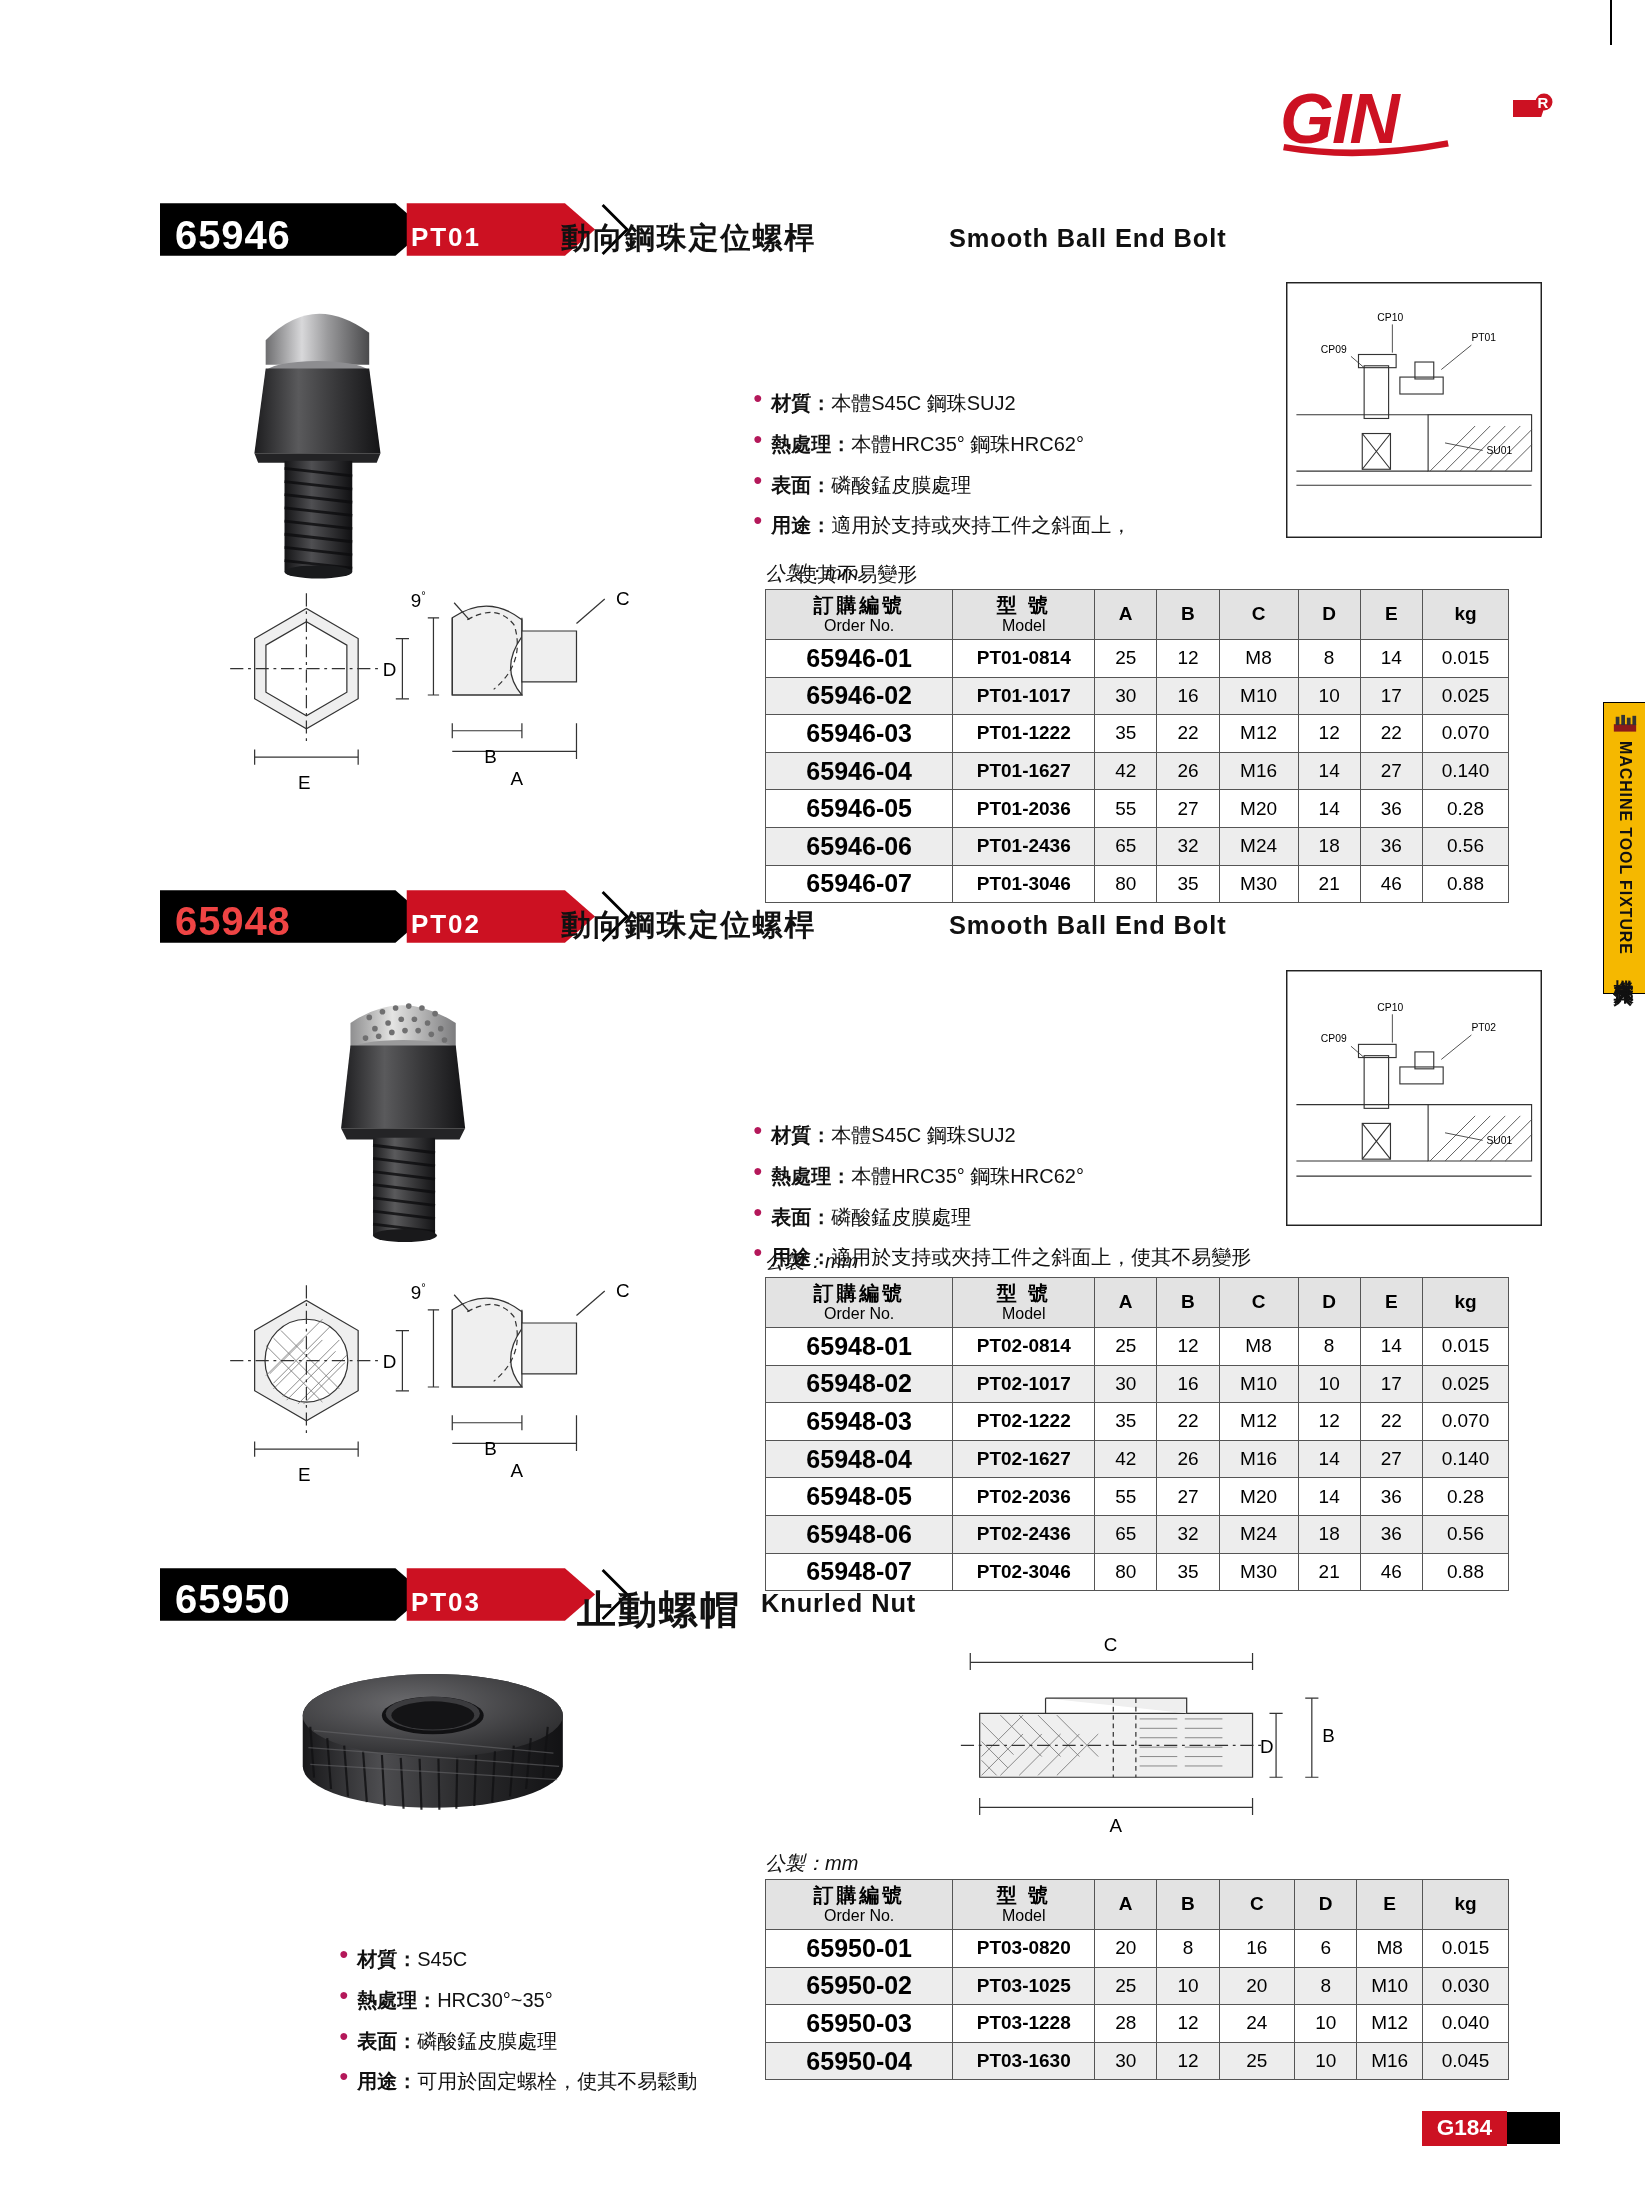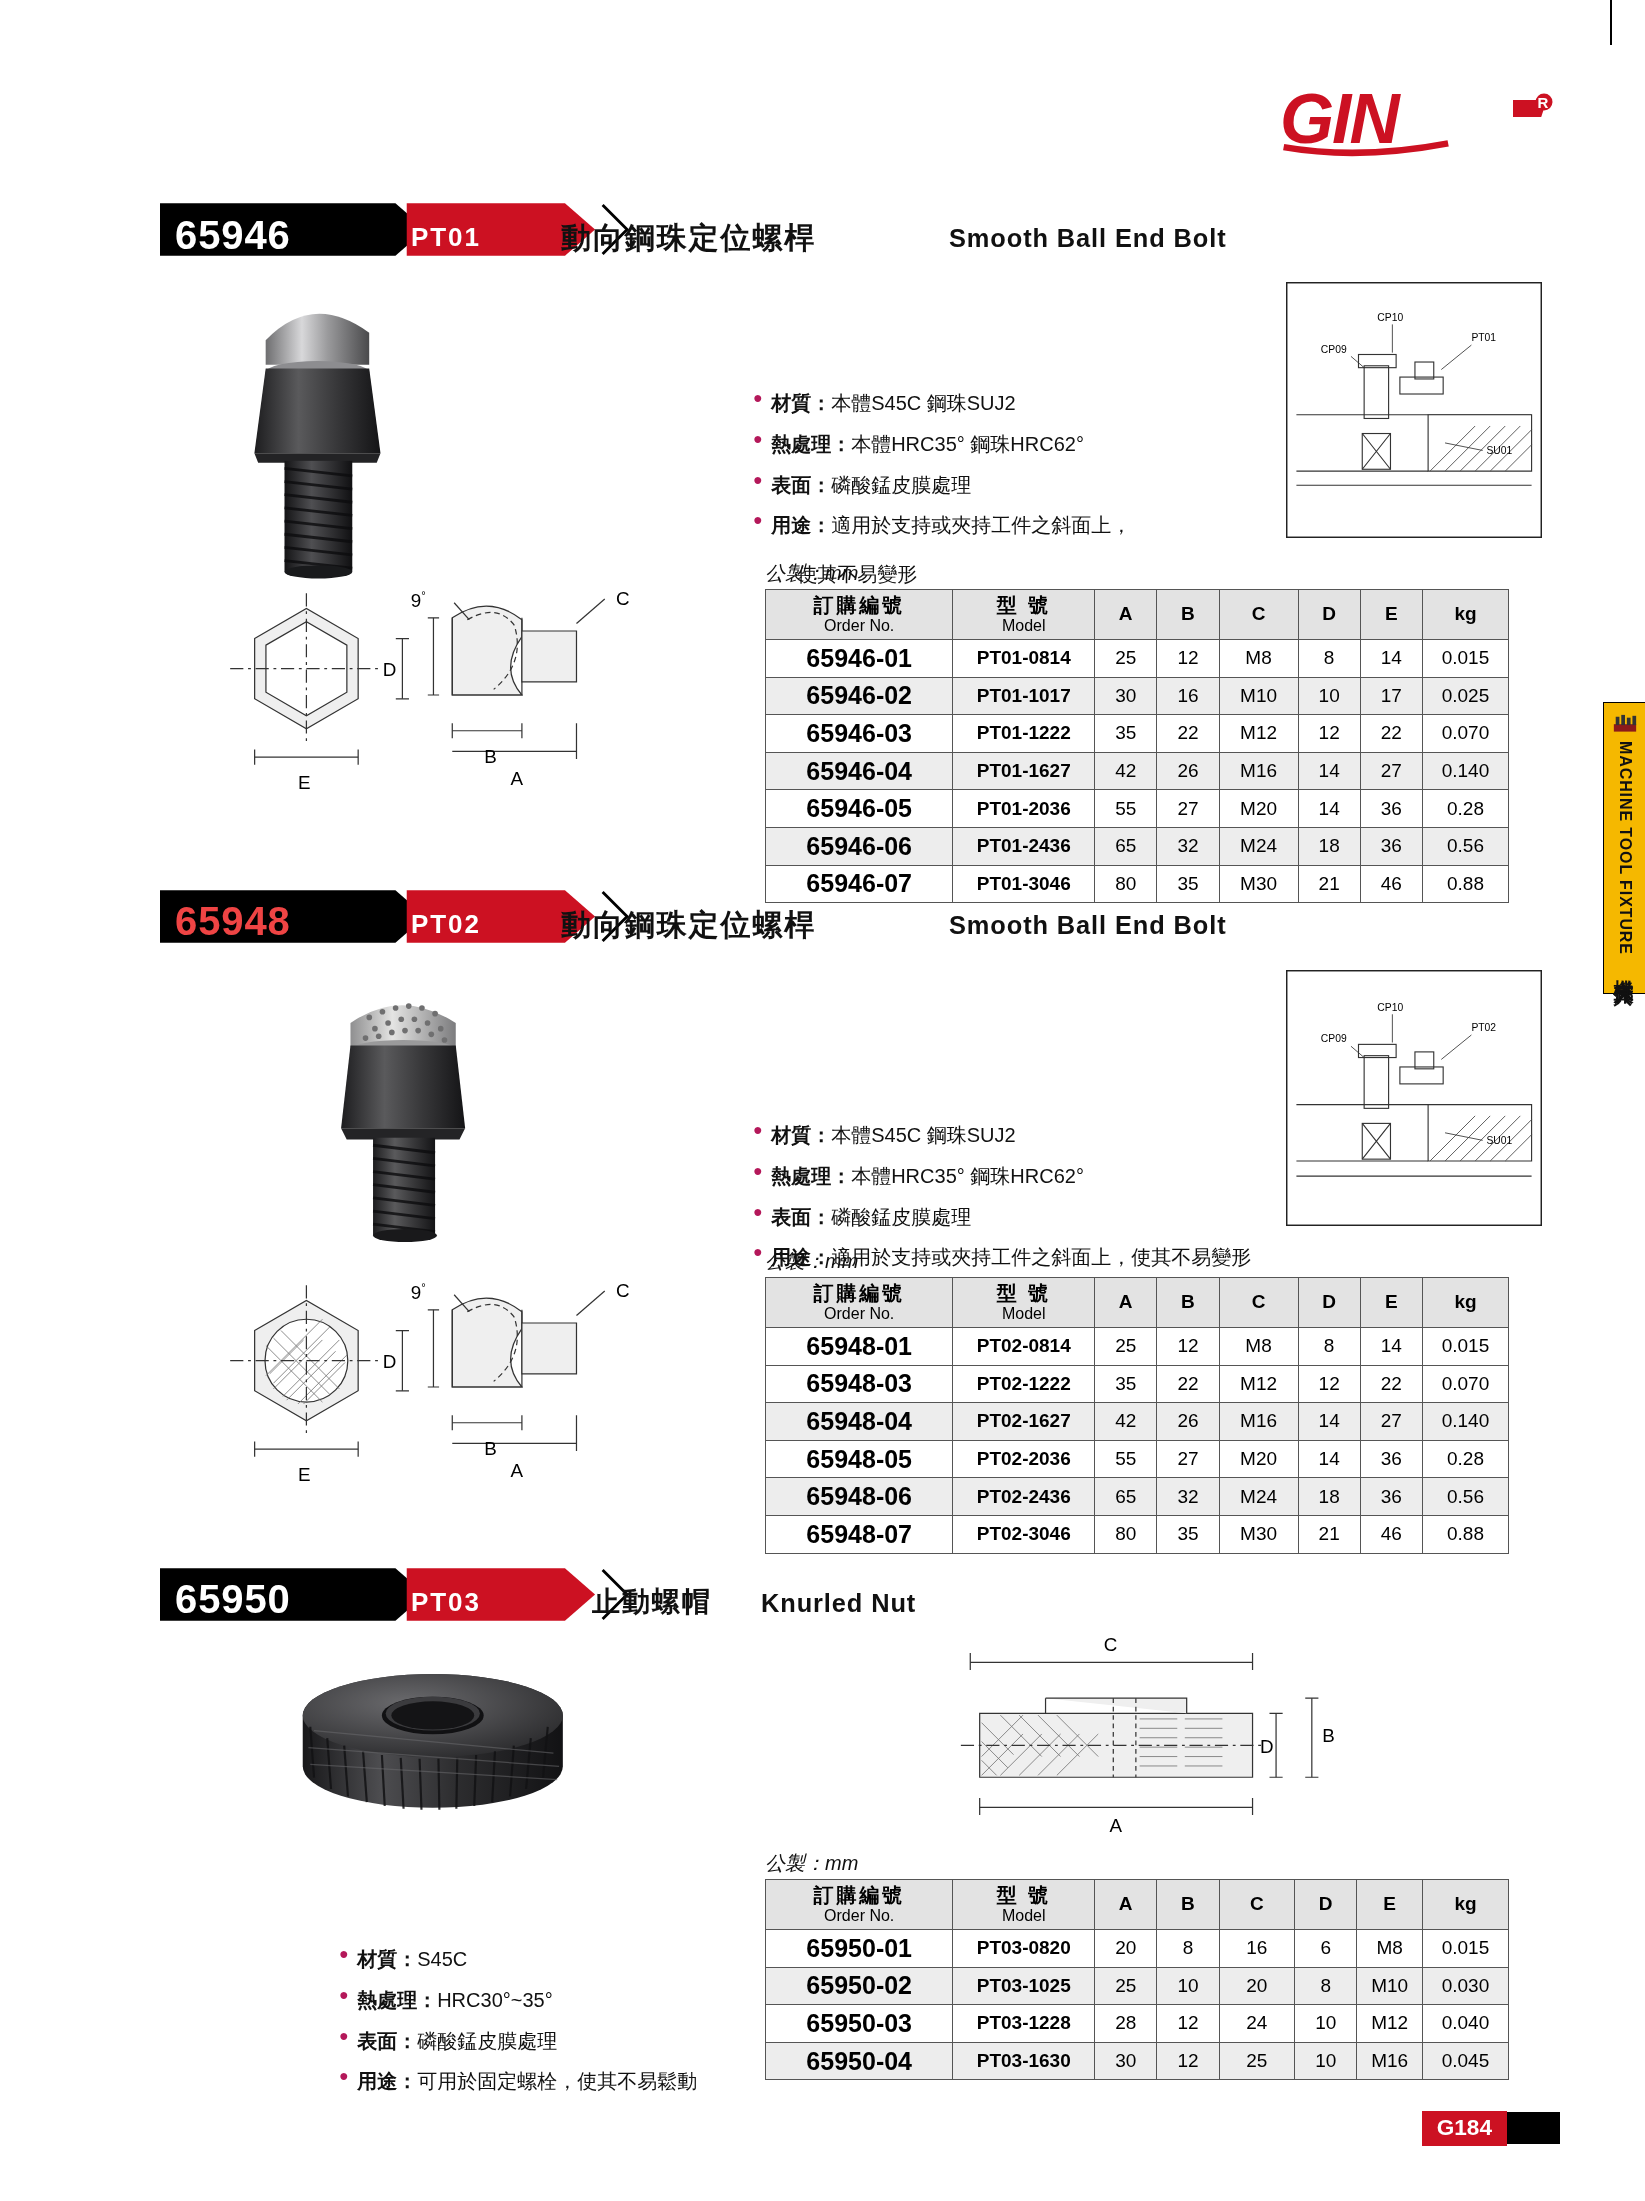--- a/index.html
+++ b/index.html
@@ -495,20 +495,30 @@
     <tr>
         <td class="ord">65948-01</td>
         <td class="mdl">PT02-0814</td>
         <td>25</td>
         <td>12</td>
         <td>M8</td>
         <td>8</td>
         <td>14</td>
         <td>0.015</td>
       </tr>
+    <tr class="alt">
+        <td class="ord">65948-02</td>
+        <td class="mdl">PT02-1017</td>
+        <td>30</td>
+        <td>16</td>
+        <td>M10</td>
+        <td>10</td>
+        <td>17</td>
+        <td>0.025</td>
+      </tr>
     <tr>
         <td class="ord">65948-03</td>
         <td class="mdl">PT02-1222</td>
         <td>35</td>
         <td>22</td>
         <td>M12</td>
         <td>12</td>
         <td>22</td>
         <td>0.070</td>
       </tr>
@@ -557,21 +567,21 @@
 
 <div class="headbar" style="position:absolute;left:160px;top:1568px;">
   <svg width="1083" height="53" viewBox="0 0 1150 56">
     <polygon points="0,0 250,0 282,28 250,56 0,56" fill="#000000"></polygon>
     <polygon points="262,0 430,0 462,28 430,56 262,56" fill="#cc1122"></polygon>
     <polyline points="470,2 496,28 470,54" fill="none" stroke="#000000" stroke-width="3"></polyline>
   </svg>
 </div>
 <div style="position:absolute;left:175px;top:1577px;color:#fff;font-size:40px;font-weight:bold;letter-spacing:0.9px;">65950</div>
 <div style="position:absolute;left:411px;top:1587px;color:#fff;font-size:26px;font-weight:bold;letter-spacing:1.9px;">PT03</div>
-<div style="position:absolute;left:592px;top:1583px;font-size:28px;font-weight:bold;letter-spacing:1.9px;">止動螺帽</div>
+<div style="position:absolute;left:577px;top:1583px;font-size:39px;font-weight:bold;letter-spacing:1.9px;">止動螺帽</div>
 <div style="position:absolute;left:761px;top:1589px;font-size:25.4px;font-weight:bold;letter-spacing:0.9px;">Knurled  Nut</div>
 
 <svg class="photo" style="left:282px;top:1657px;" width="311" height="198" viewBox="0 0 330 210">
   <defs>
     <linearGradient id="nut3" x1="0" y1="0" x2="1" y2="0">
       <stop offset="0" stop-color="#18181a"></stop>
         <stop offset="0.3" stop-color="#4d4d50"></stop>
       <stop offset="0.6" stop-color="#2c2c2e"></stop>
         <stop offset="1" stop-color="#121214"></stop>
     </linearGradient>

